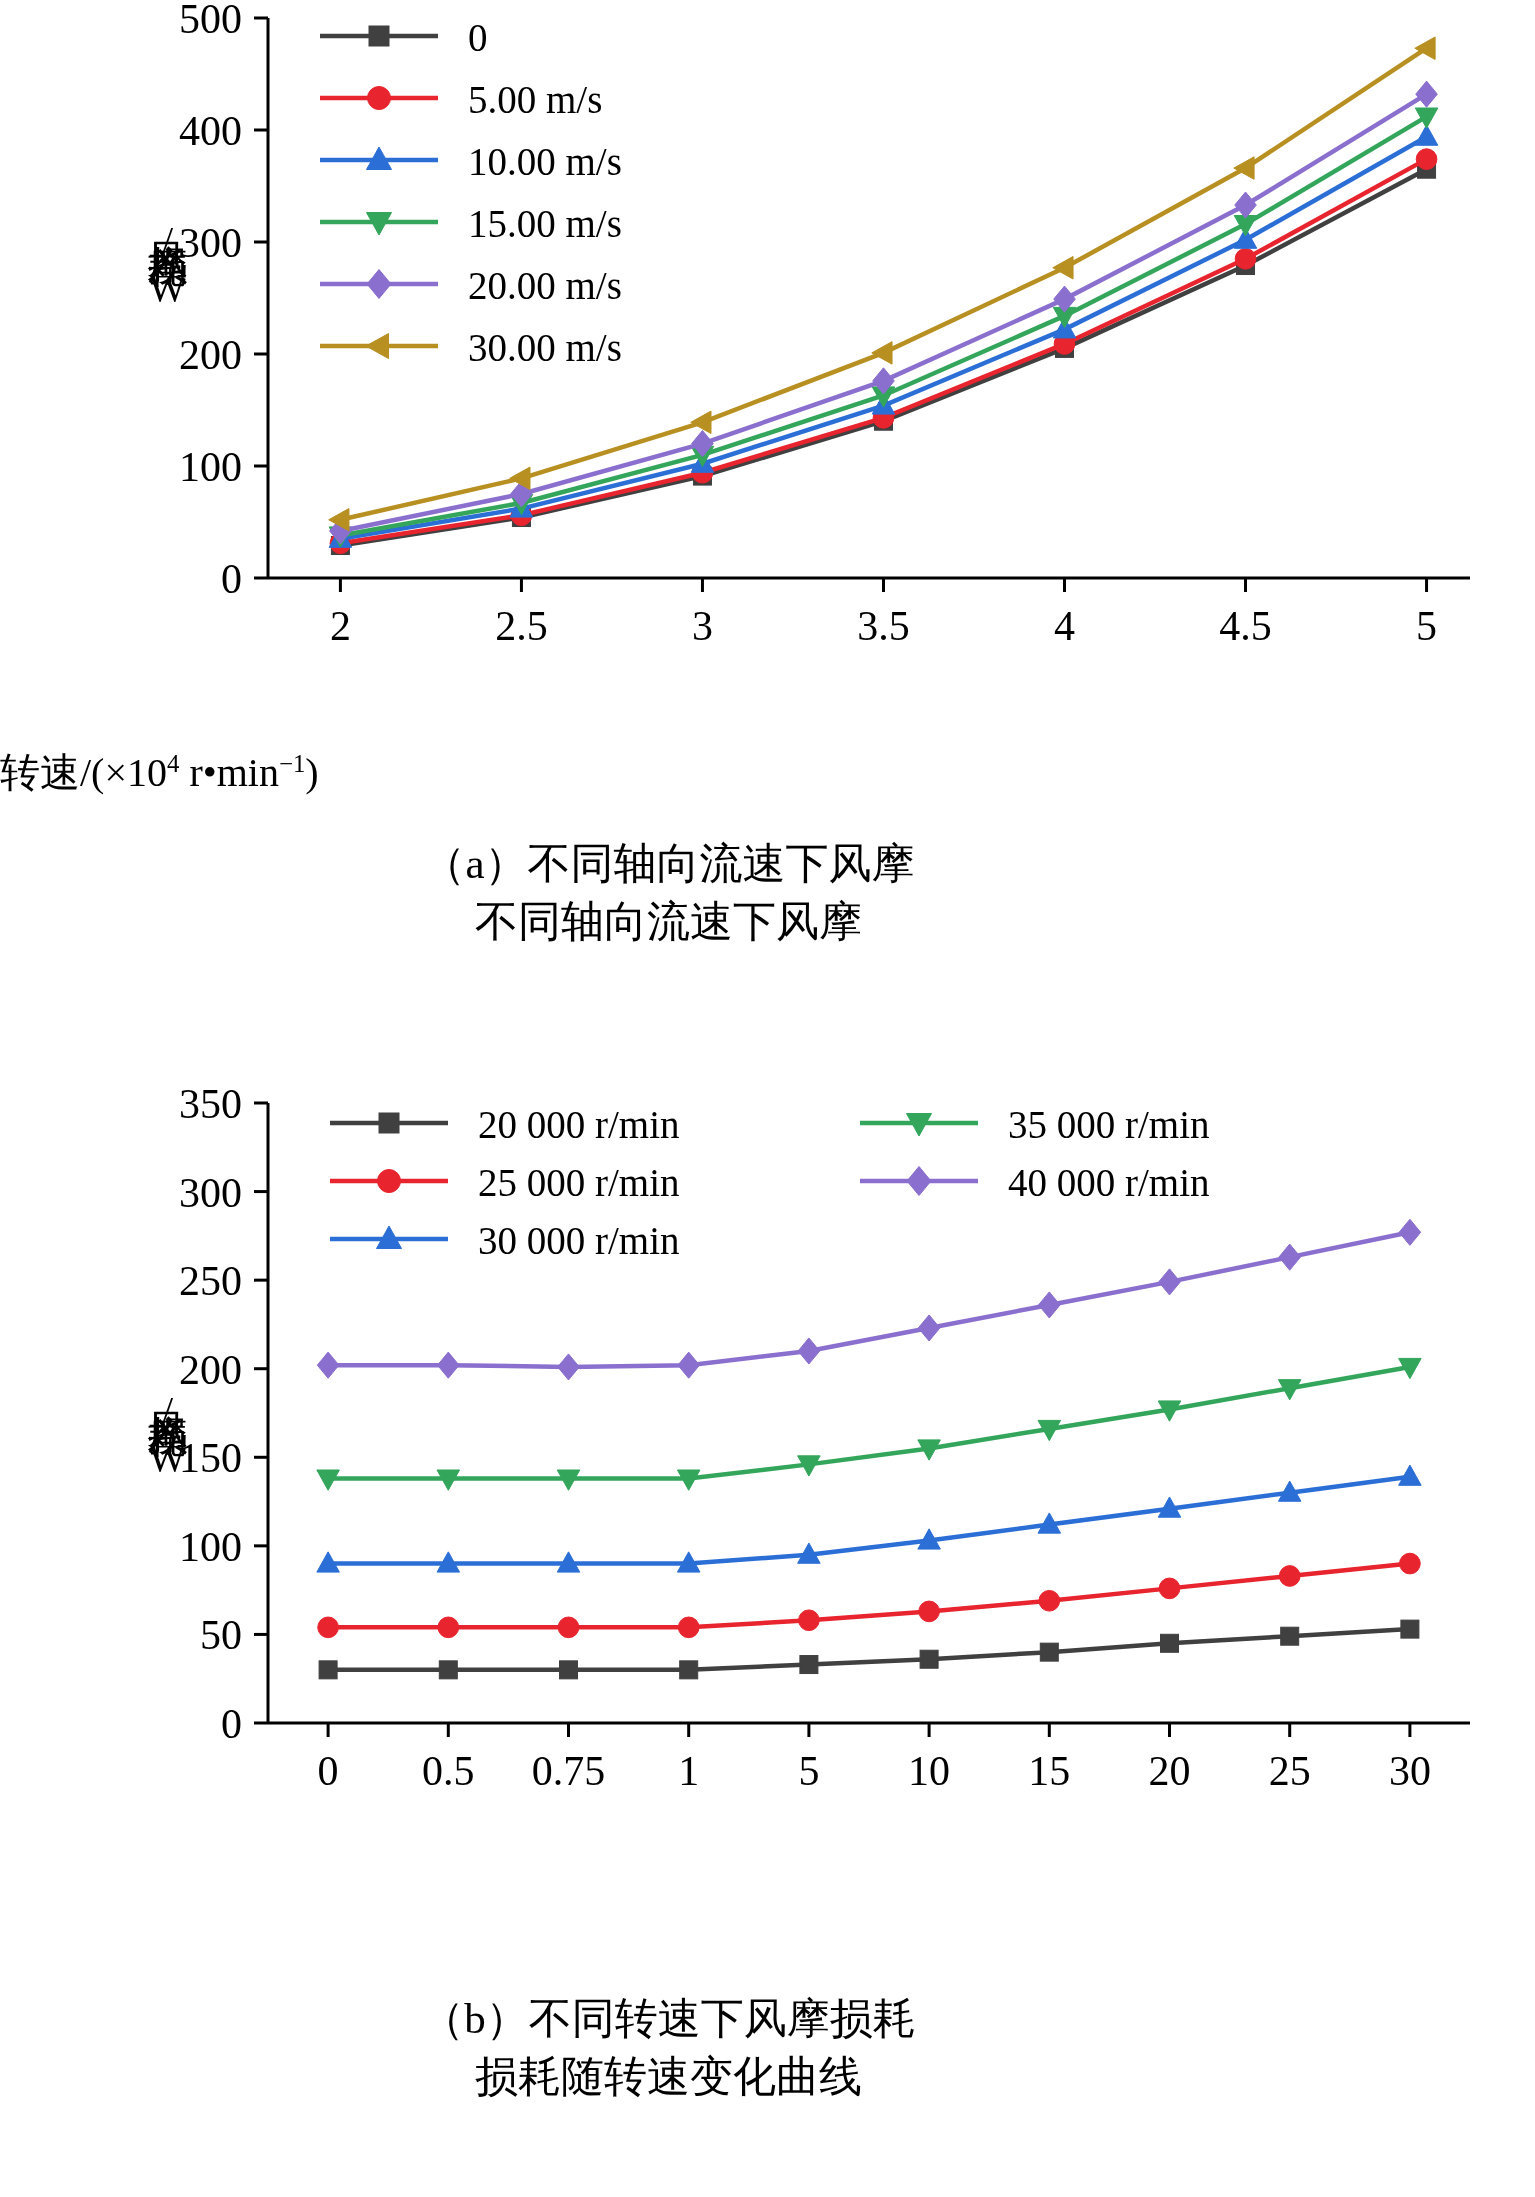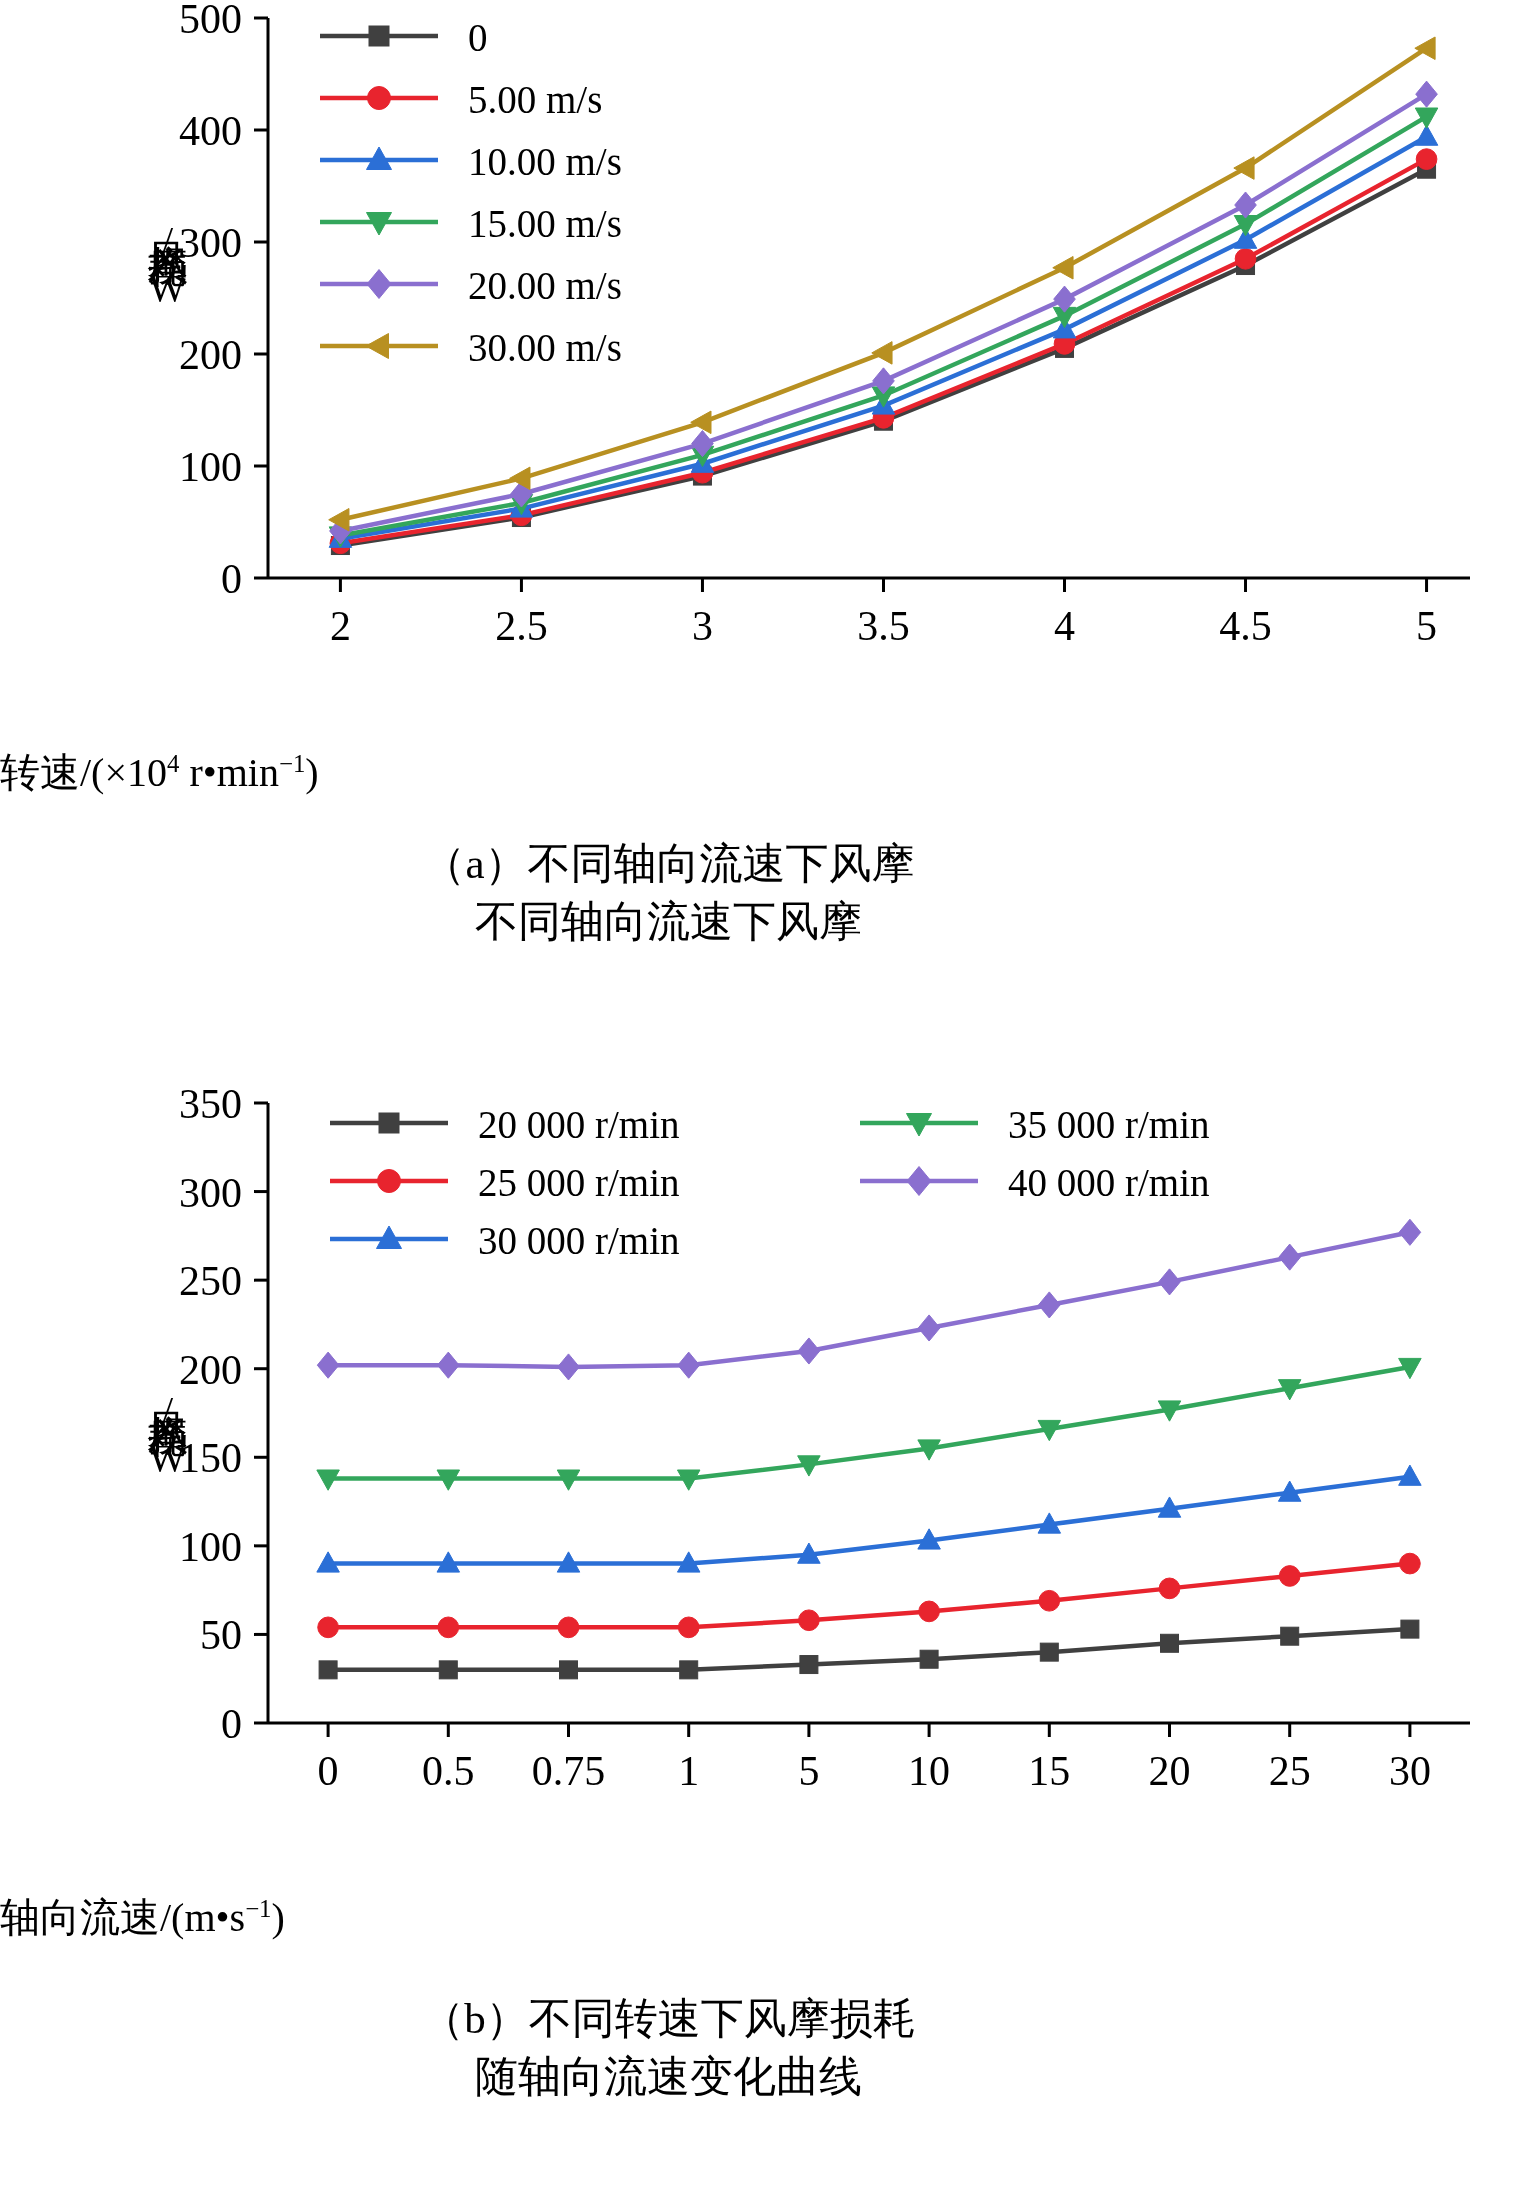--- a/index.html
+++ b/index.html
@@ -272,22 +272,19 @@
           <text x="478" y="169" class="legendfont" fill="#000">30 000 r/min</text>
           <line x1="860" y1="38" x2="978" y2="38" stroke="#33a65c" stroke-width="4.5"></line>
           <polygon points="919,51 906.5,28.5 931.5,28.5" fill="#33a65c" stroke="#33a65c"></polygon>
           <text x="1008" y="53" class="legendfont" fill="#000">35 000 r/min</text>
           <line x1="860" y1="96" x2="978" y2="96" stroke="#8a6fcf" stroke-width="4.5"></line>
           <polygon points="919,81.5 907,96 919,110.5 931,96" fill="#8a6fcf" stroke="#8a6fcf"></polygon>
           <text x="1008" y="111" class="legendfont" fill="#000">40 000 r/min</text>
         </svg>
     </div>
     <div class="axis-label-y" id="ylab-b" style="left:140px; top:295px;">风摩损耗/W</div>
-    <div class="axis-label-x" style="top:805px;">
-      <span class="tickfont" style="font-size:40px;">轴向流速/(m•s<sup>−1</sup>)</span>
-    </div>
     <div class="caption" style="top:905px;">
       <span class="caption-line">（b）不同转速下风摩损耗</span>
-      <span class="caption-line">随轴向流速变化曲线</span>
+      <span class="caption-line">损耗随转速变化曲线</span>
     </div>
   </div>
 
 </div>
 
 </body></html>

